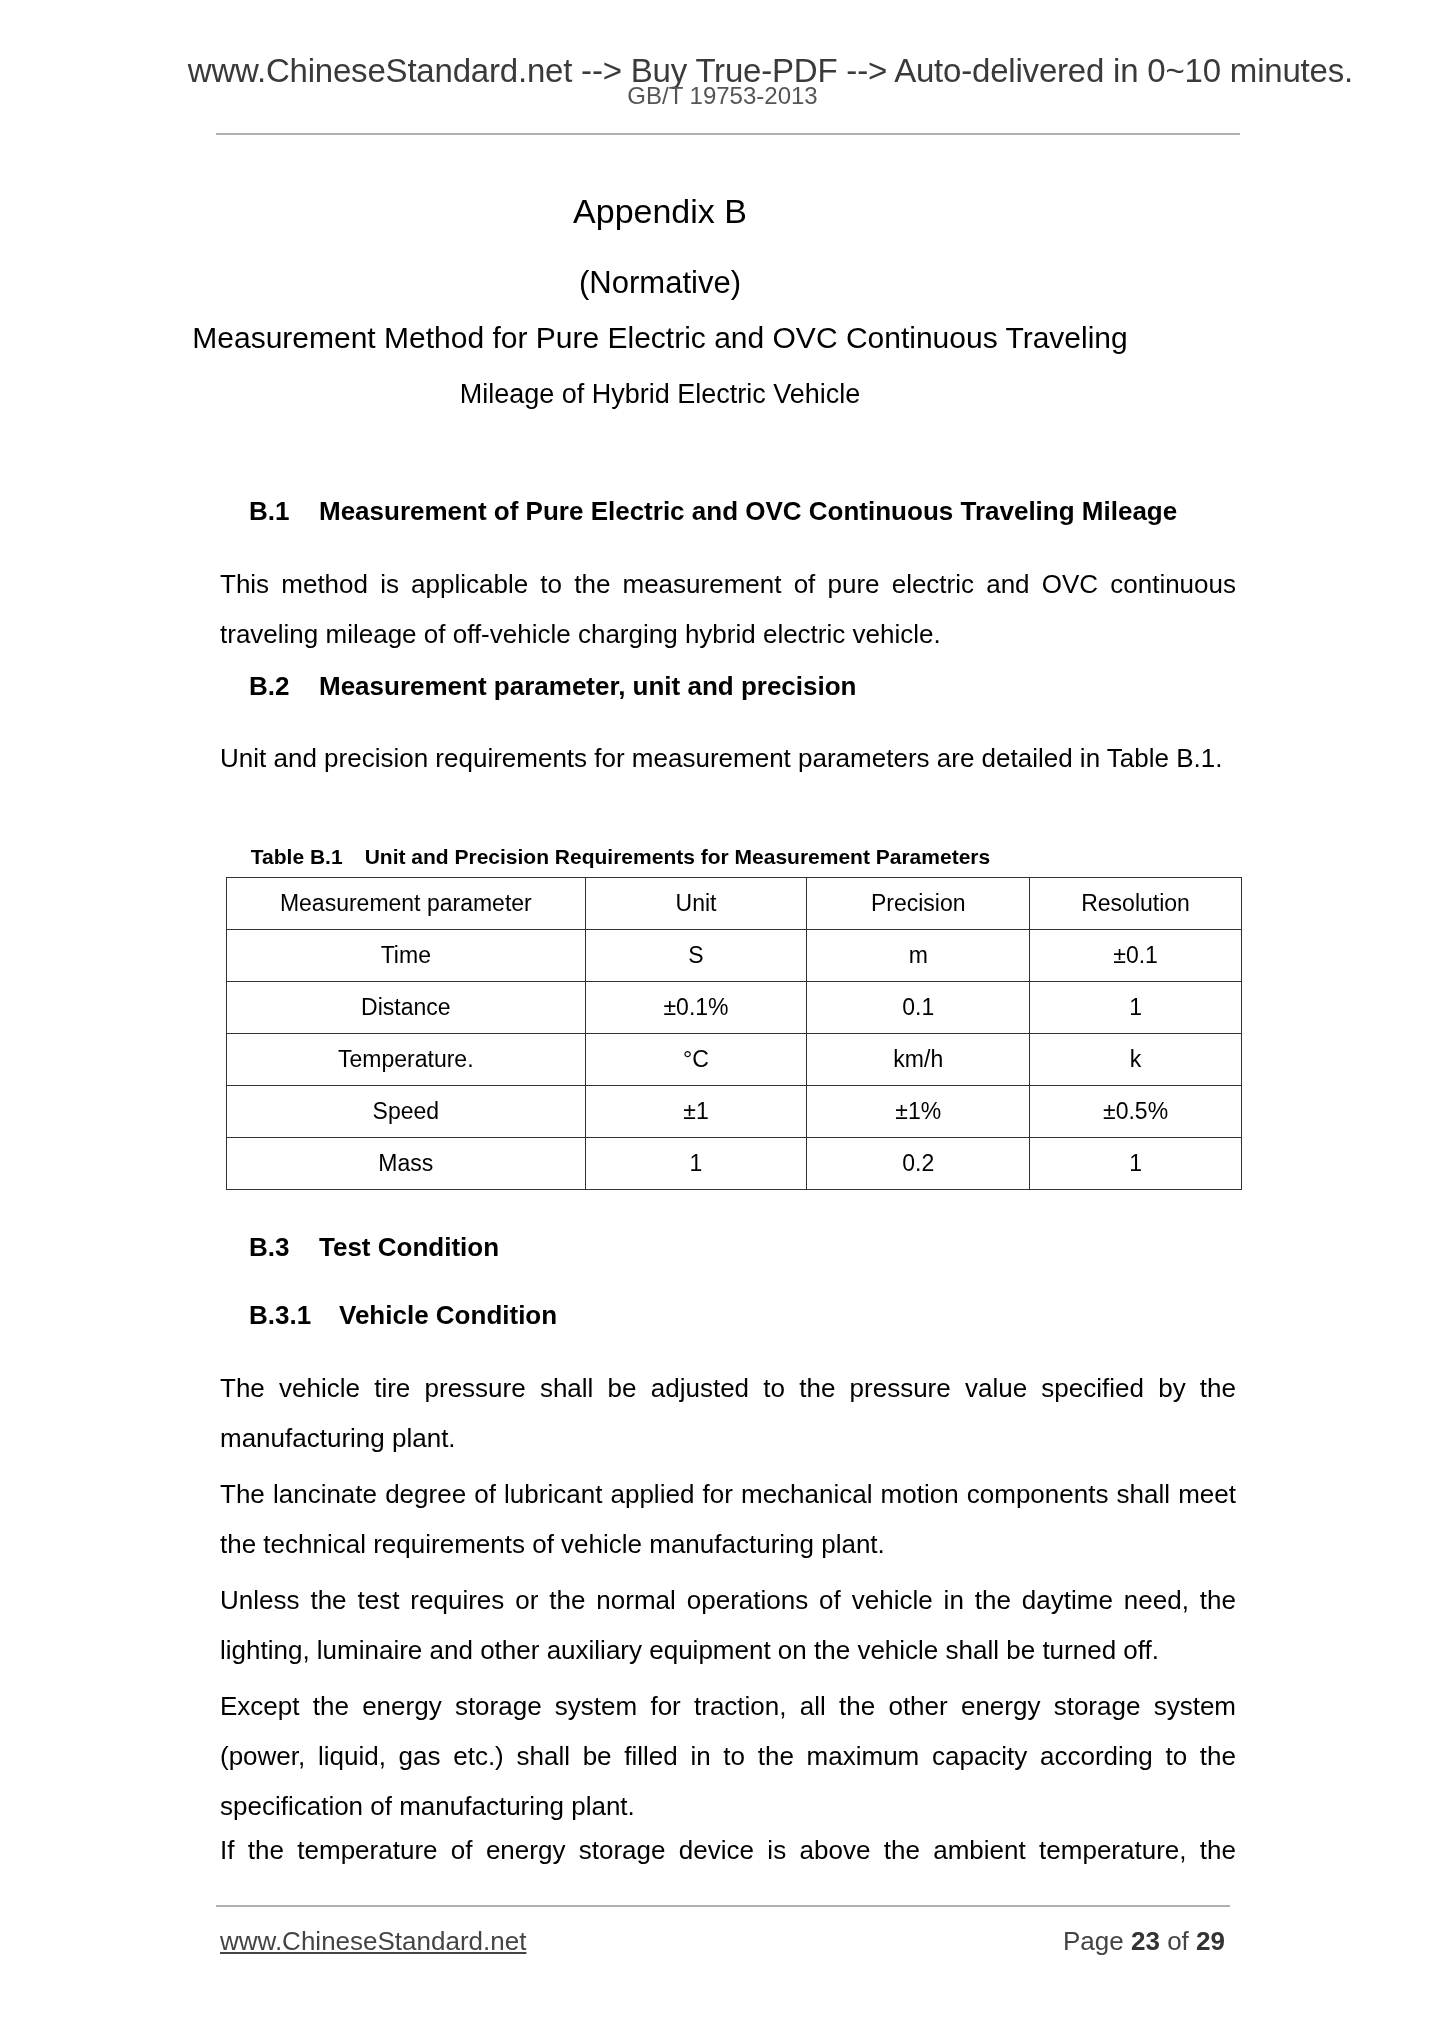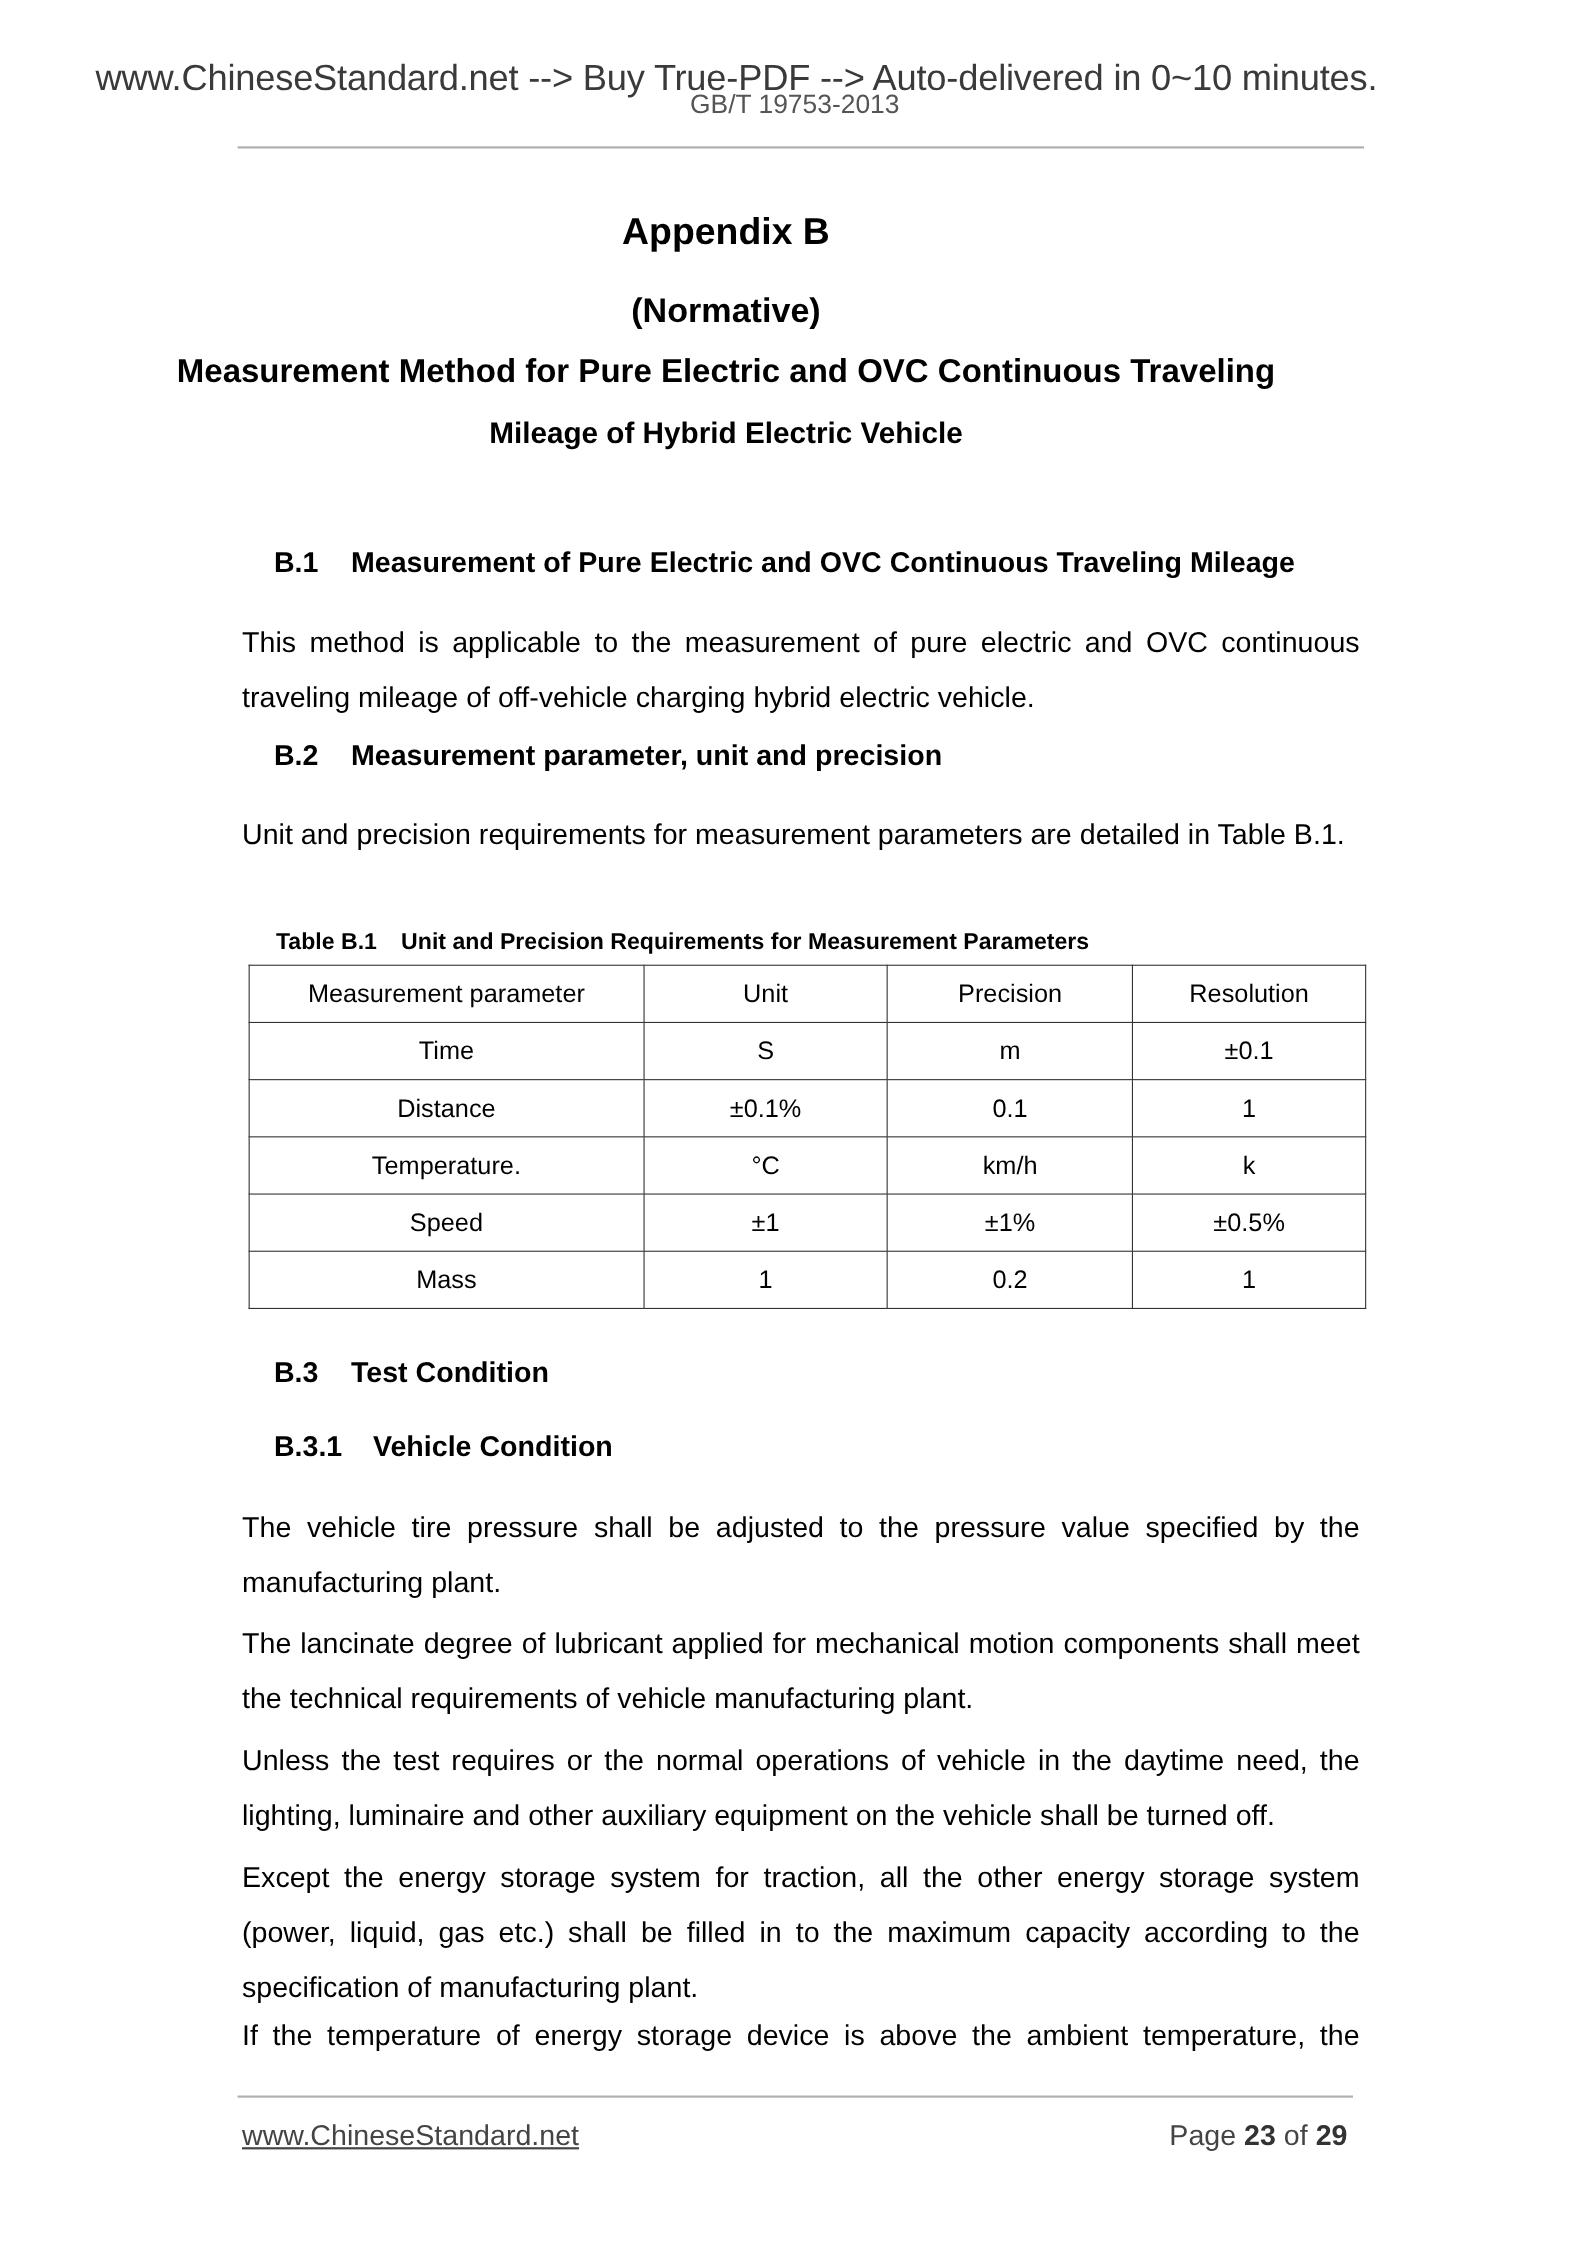--- a/index.html
+++ b/index.html
@@ -1,22 +1,22 @@
 <!DOCTYPE html>
 <html><head>
 <meta charset="utf-8">
 <style>
   html, body { margin: 0; padding: 0; background: #ffffff; }
   body { width: 1445px; height: 2044px; position: relative; overflow: hidden;
          font-family: "Liberation Sans", sans-serif; color: #000; }
   .abs { position: absolute; }
-  .banner { top: 52px; left: 0; width: 1339px; text-align: center; font-size: 33px; color: #3a3a3a; letter-spacing: -0.2px; }
+  .banner { top: 52px; left: 14px; width: 1339px; text-align: right; font-size: 33px; color: #3a3a3a; letter-spacing: -0.2px; }
   .stdno { top: 82px; left: 0; width: 1445px; text-align: center; font-size: 24px; color: #555; }
   .rule-top { top: 133px; left: 216px; width: 1024px; height: 2px; background: #b0b0b0; }
-  .center { left: 0; width: 1320px; text-align: center; font-weight: bold; }
+  .center { left: 0; width: 1320px; text-align: center; font-weight: normal; }
   .appx { top: 192px; font-size: 34px; }
   .norm { top: 265px; font-size: 31px; }
   .title1 { top: 321px; font-size: 30px; }
   .title2 { top: 379px; font-size: 27px; }
   .h { left: 220px; font-weight: bold; font-size: 26px; }
   .h .num { display: inline-block; width: 70px; margin-left: 29px; }
   .h .num.wide { width: 90px; }
   .p { left: 220px; width: 1016px; font-size: 26px; line-height: 50px; text-align: justify; }
   .cap { top: 845px; left: 0; width: 1241px; text-align: center; font-weight: bold; font-size: 21px; }
   .cap .num { margin-right: 22px; }

